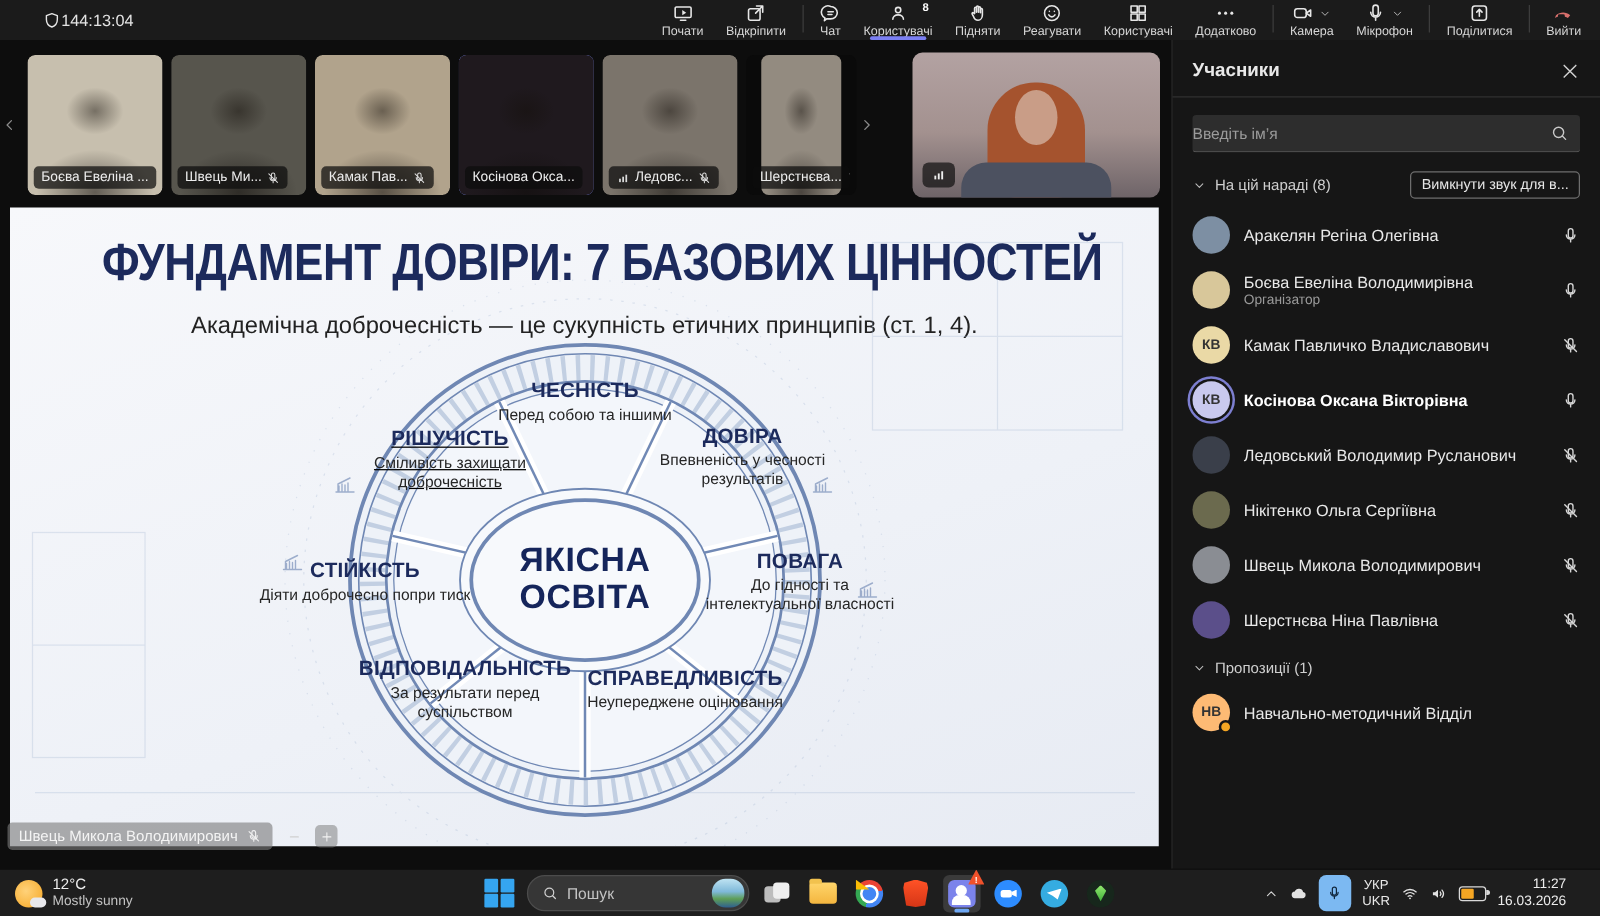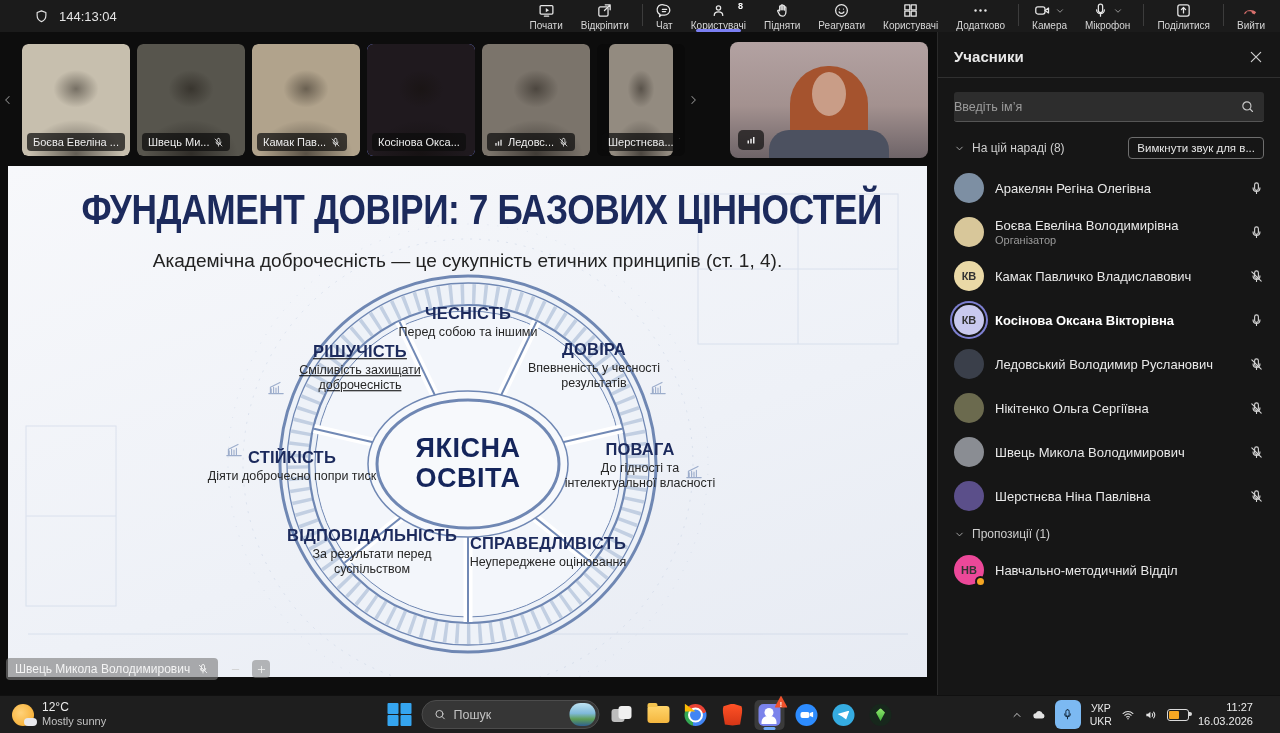--- a/index.html
+++ b/index.html
@@ -3,21 +3,21 @@
 <meta charset="utf-8">
 <style>
   *{margin:0;padding:0;box-sizing:border-box}
   html,body{width:1280px;height:733px;overflow:hidden;background:#000;
     font-family:"Liberation Sans",sans-serif;-webkit-font-smoothing:antialiased}
   .app{width:1280px;height:733px;display:flex;flex-direction:column}
   svg.ic{stroke:currentColor;fill:none;stroke-width:1.8;stroke-linecap:round;stroke-linejoin:round}
 
   
   .toolbar{height:32px;background:#1b1b1b;display:flex;align-items:flex-start;color:#e6e6e6;flex:0 0 32px;padding:0 6px}
-  .tb-left{display:flex;align-items:center;gap:10px;height:32px;padding-left:28px}
+  .tb-left{display:flex;align-items:center;height:32px;padding-left:28px}
   .timer{font-size:13px;color:#e3e3e3}
   .tb-right{margin-left:auto;display:flex;align-items:flex-start}
   .tbtn{display:flex;flex-direction:column;align-items:center;justify-content:flex-start;
     padding:2px 9px 0;gap:1px;cursor:pointer;position:relative;height:32px}
   .tbtn .tico{width:17px;height:17px}
   .tbtn .tlbl{font-size:10px;color:#d6d6d6;white-space:nowrap;line-height:11px}
   .tbtn.active::after{content:"";position:absolute;left:14px;right:14px;bottom:0;height:3px;background:#7b7ff2;border-radius:2px}
   .irow{display:flex;align-items:center;gap:4px}
   .chev{width:10px;height:10px;color:#bdbdbd}
   .cnt{position:absolute;top:1px;right:12px;font-size:9px;font-weight:700;color:#fff}
@@ -746,21 +746,21 @@
         </div>
 
       <div class="sect">
         <svg class="ic">
             <use href="#i-chevd"></use>
           </svg>
         <span>Пропозиції (1)</span>
       </div>
 
         <div class="prow">
-          <div class="avatar" style="background: #ec4899;">
+          <div class="avatar" style="background: #fdba74;">
             <span>НВ</span>
             <span class="badge"></span>
           </div>
           <div class="pinfo">
             <div class="pname">Навчально-методичний Відділ</div>
           </div>
         </div>
 
     </aside>
   </div>

